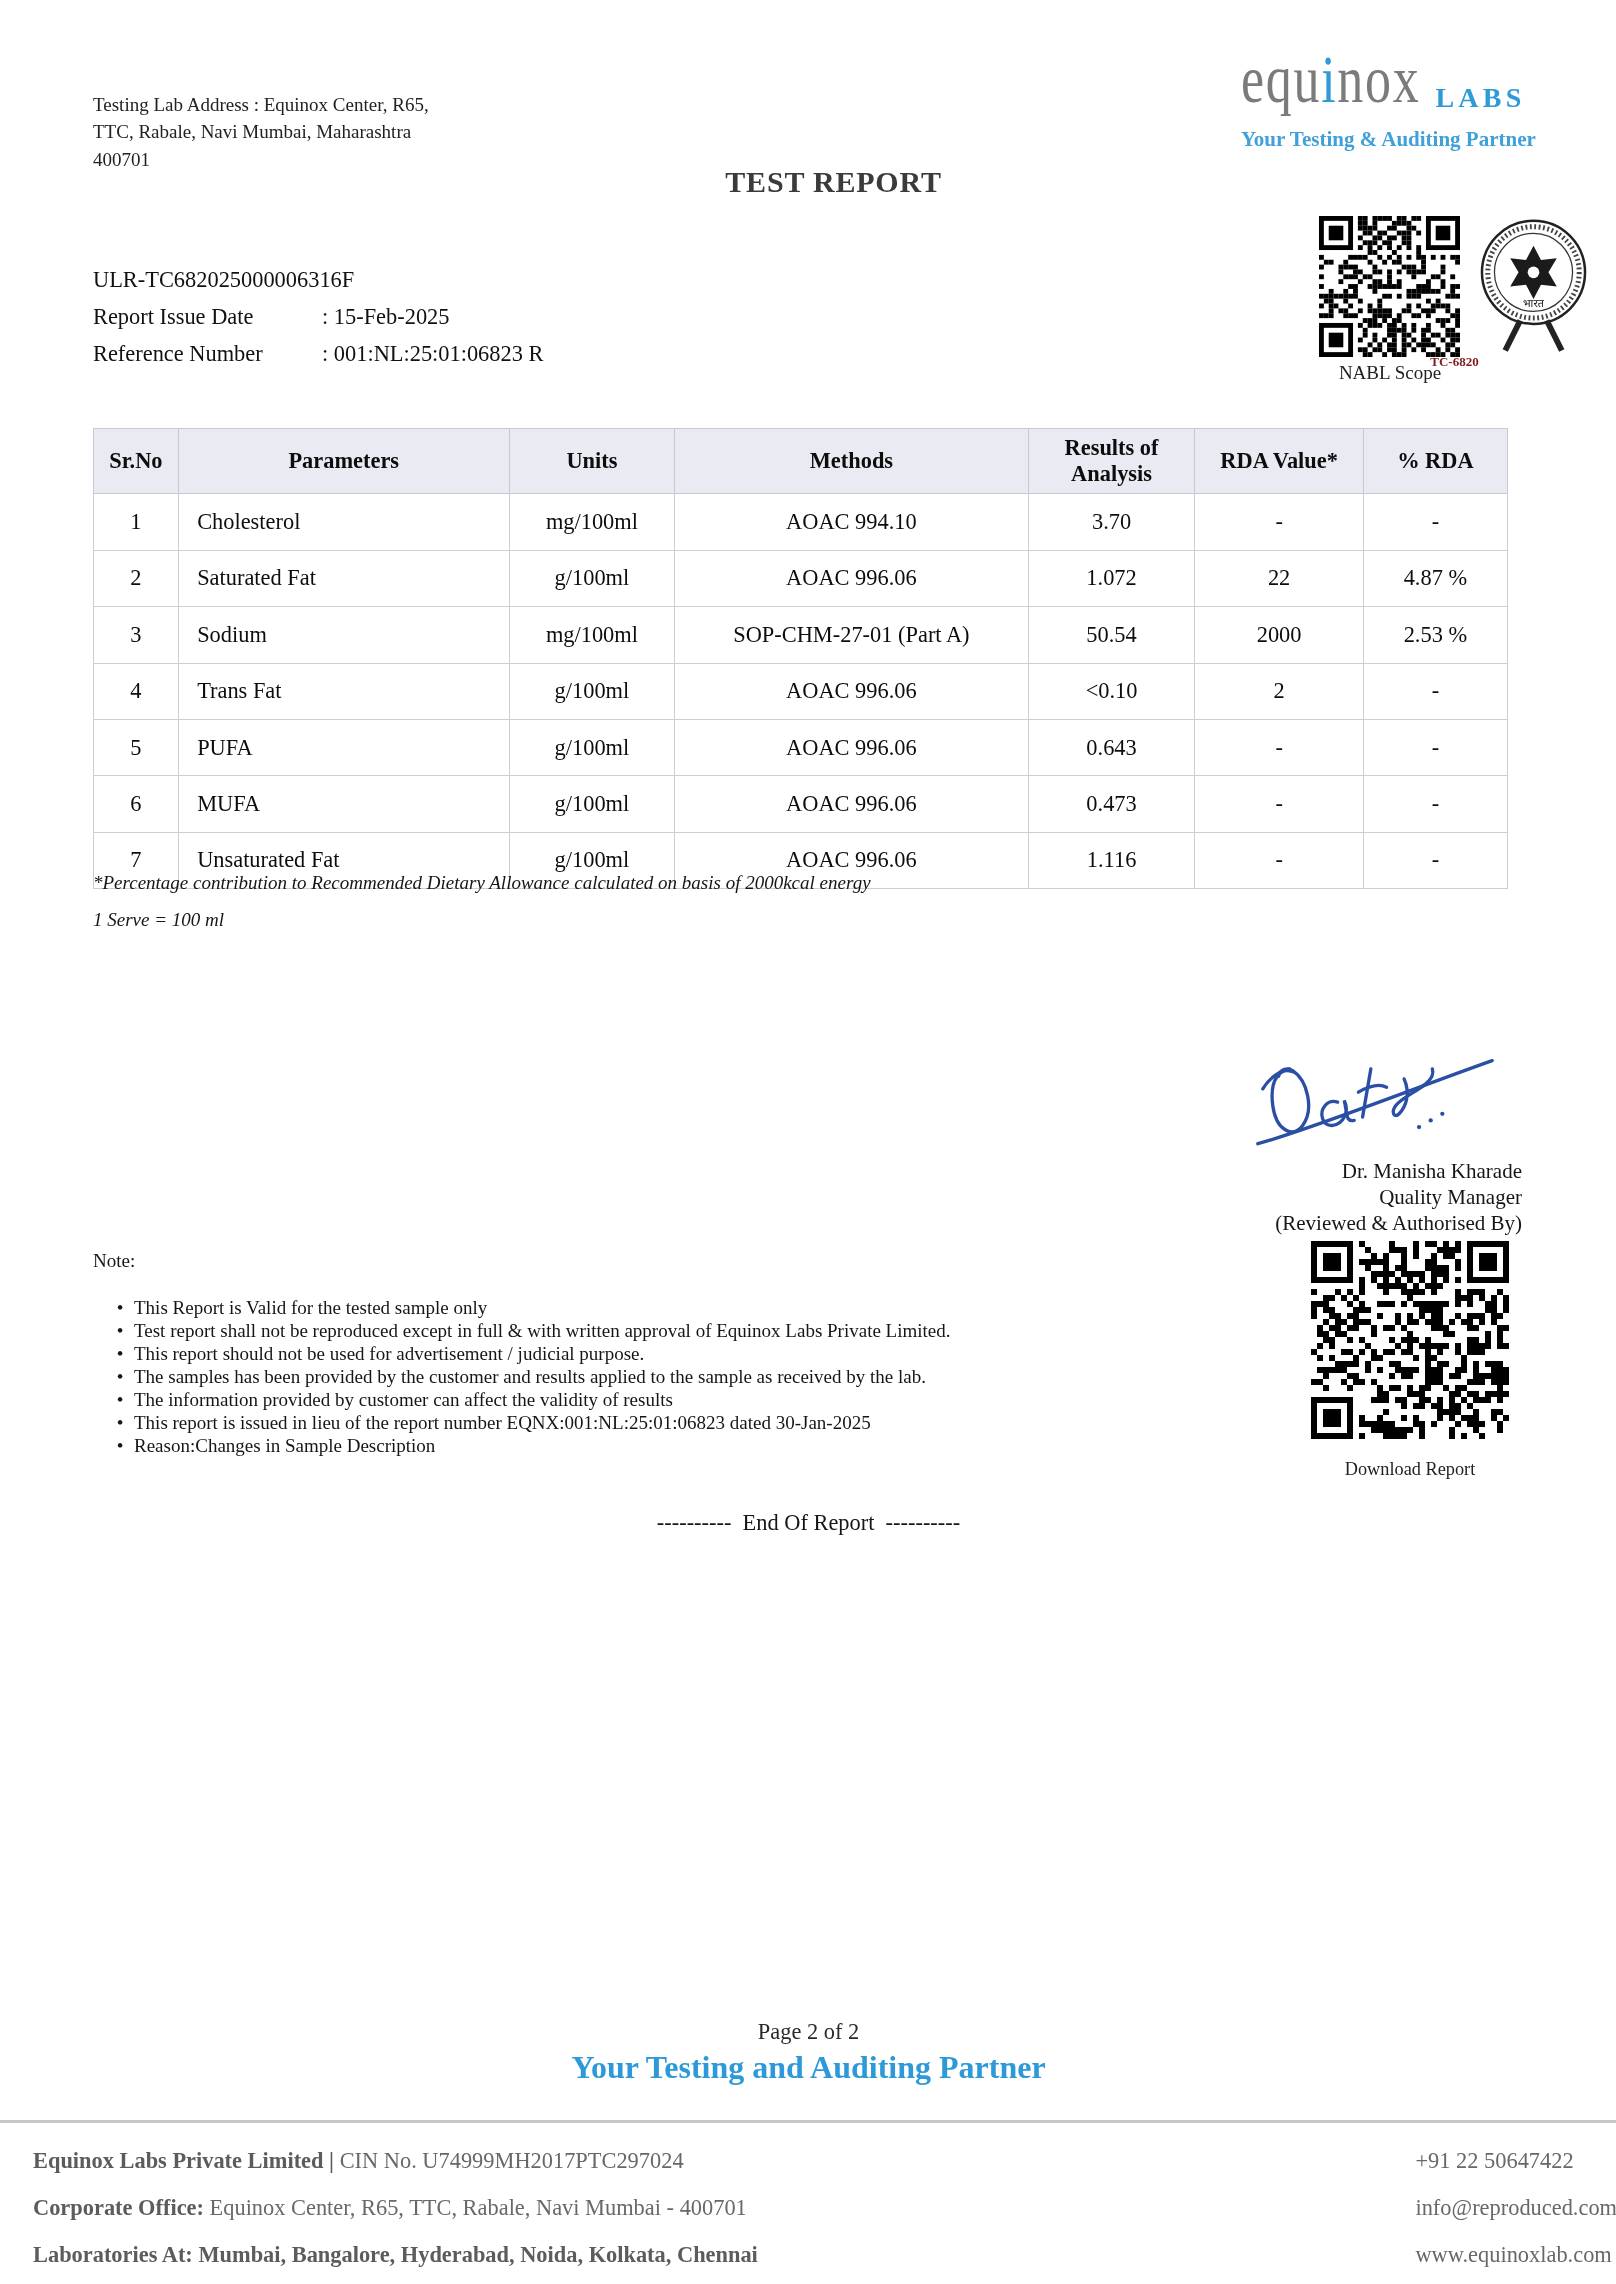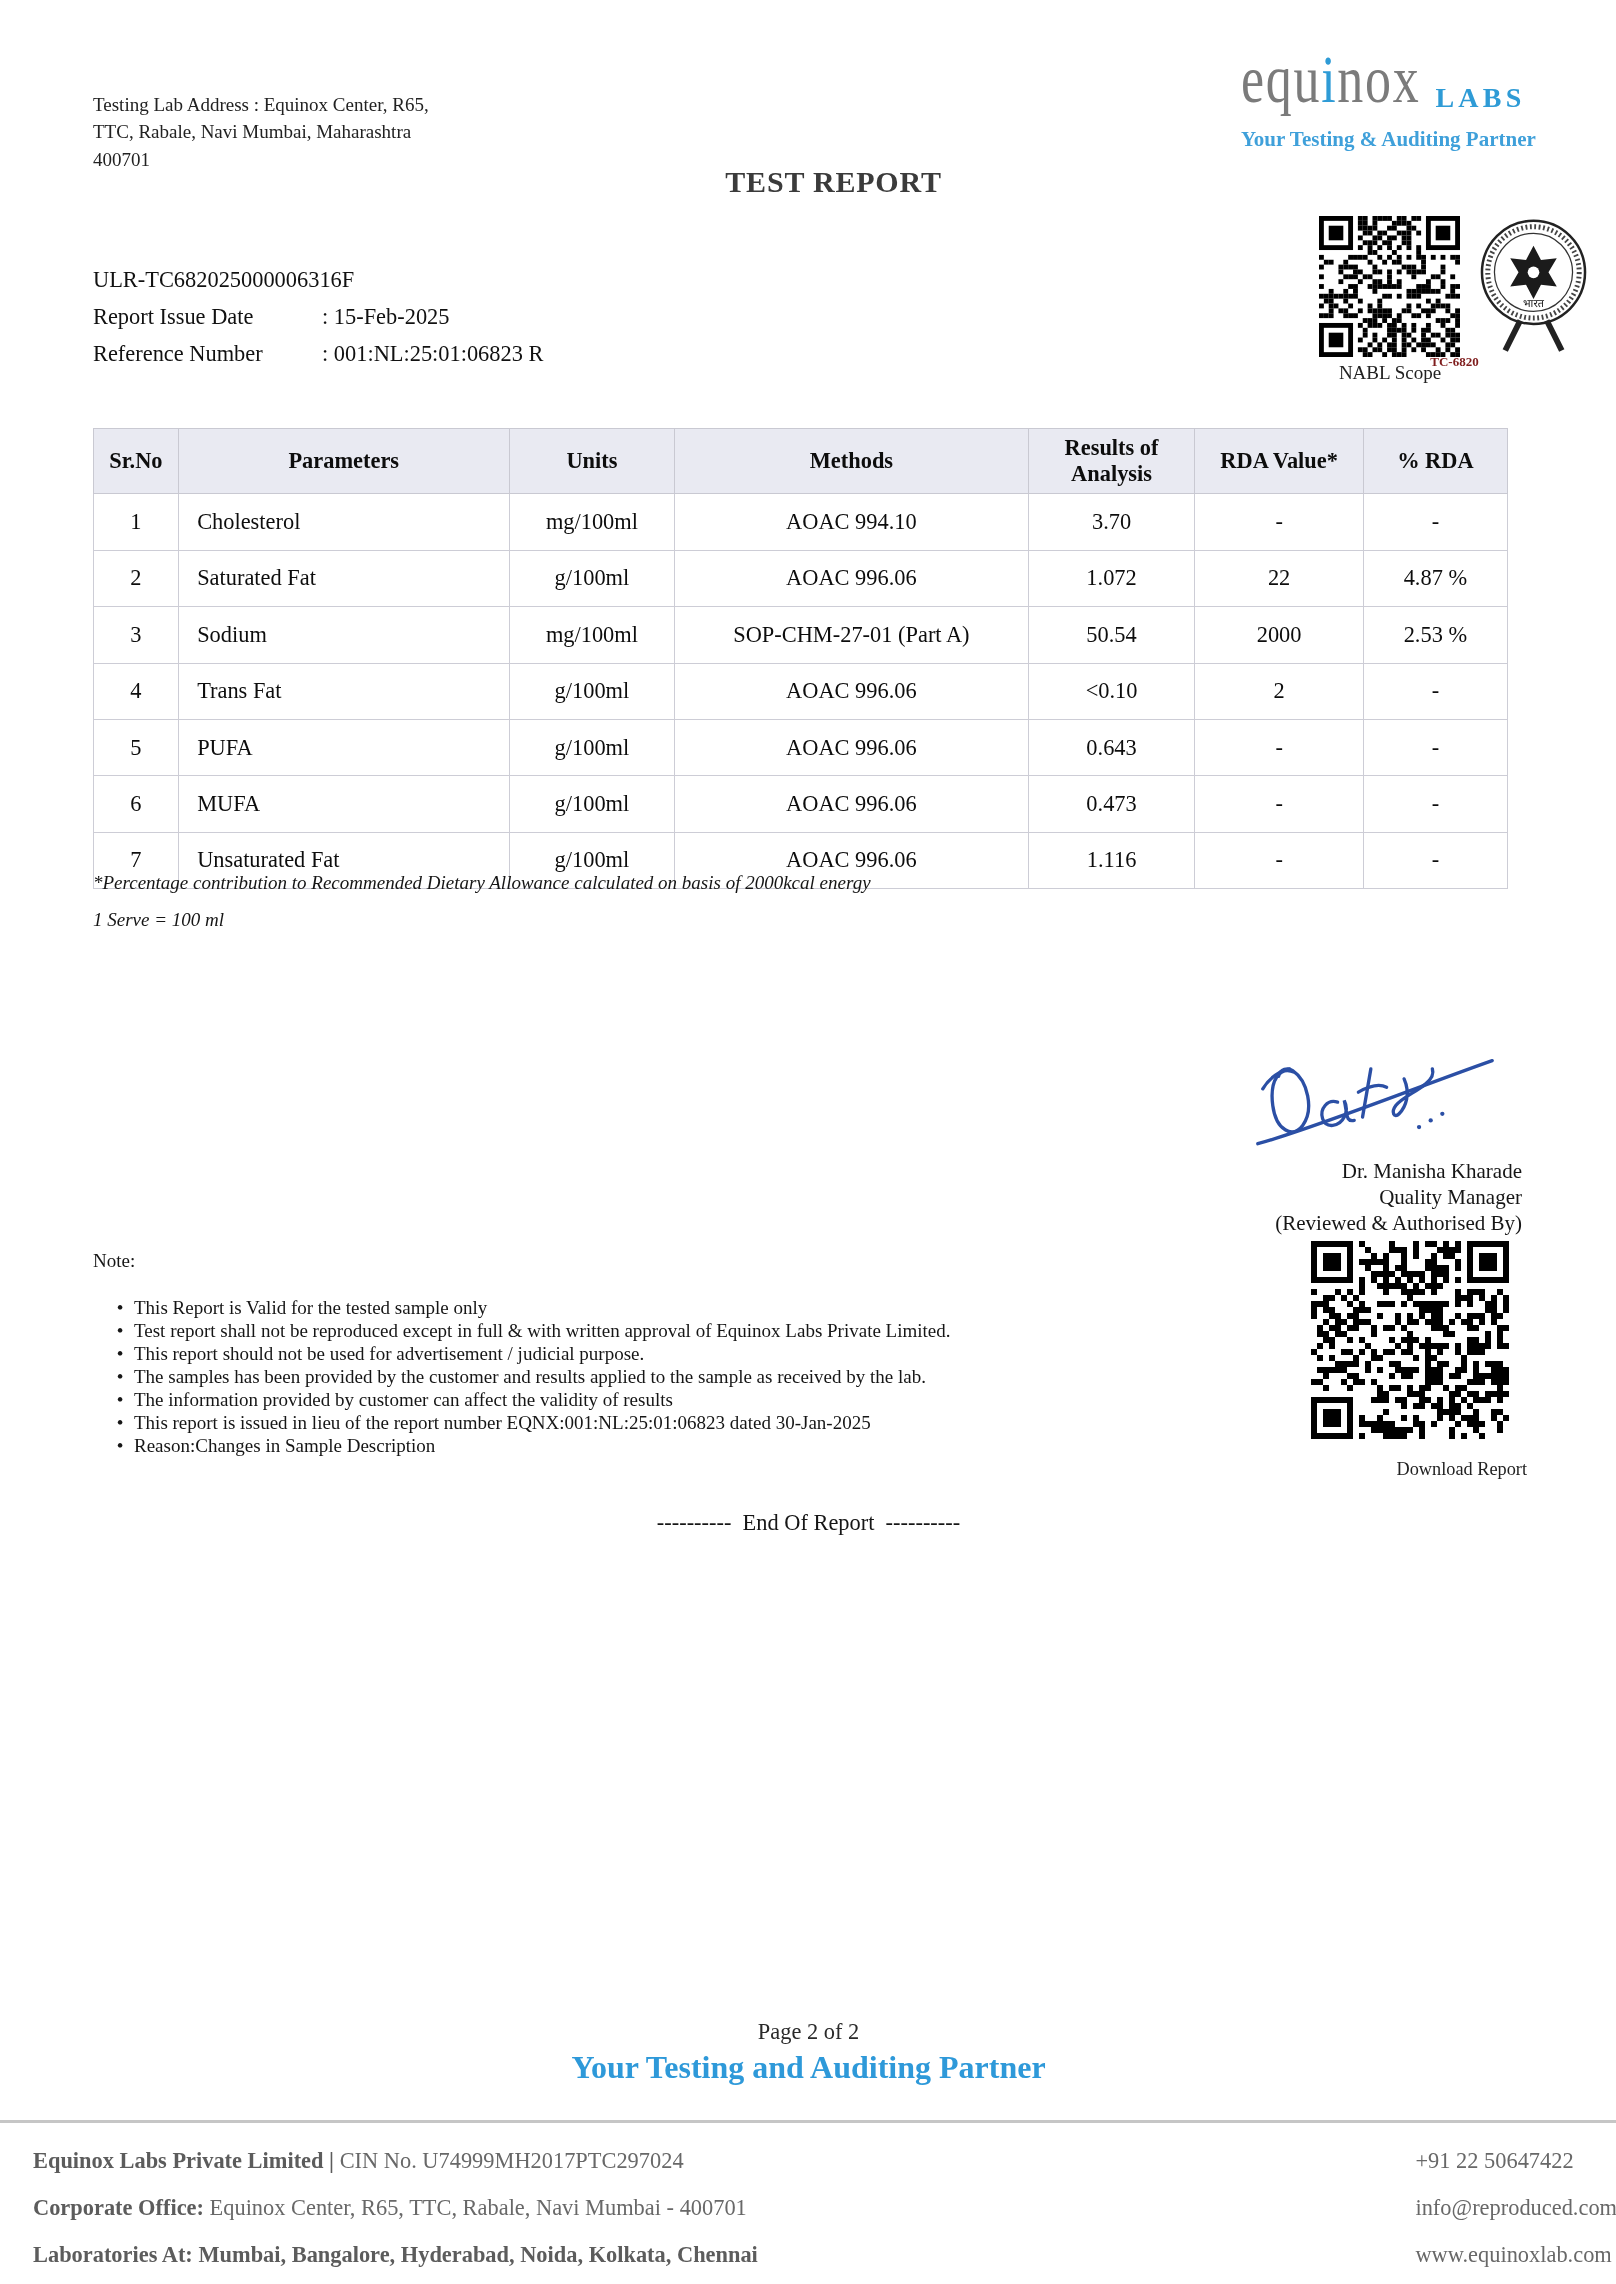--- a/index.html
+++ b/index.html
@@ -43,21 +43,21 @@
   .results td.param{text-align:left;padding-left:18.3px;}
 
   .footnote1{left:93px;top:872px;font-size:19px;font-style:italic;color:#161616;}
   .footnote2{left:93px;top:909px;font-size:19px;font-style:italic;color:#161616;}
 
   
   .signature{left:1236px;top:1029px;width:278px;height:133px;}
   .signatory{left:1130px;top:1158px;width:392px;text-align:right;font-size:21px;line-height:26px;color:#161616;}
 
   .dl-qr{left:1311px;top:1241px;width:198px;height:198px;}
-  .dl-label{left:1293px;top:1459px;width:234px;text-align:right;font-size:18.3px;color:#222;}
+  .dl-label{left:1293px;top:1459px;width:234px;text-align:center;font-size:18.3px;color:#222;}
 
   
   .note-heading{left:93px;top:1250px;font-size:19px;color:#161616;}
   .note-list{left:106px;top:1296px;width:1105px;list-style:none;margin:0;padding:0;}
   .note-list li{font-size:19px;line-height:23px;color:#161616;display:flex;}
   .note-list .bullet{width:28px;flex:0 0 28px;text-align:center;}
 
   .end-marker{left:0;top:1510px;width:1617px;text-align:center;font-size:22.4px;color:#161616;white-space:pre;}
 
   

